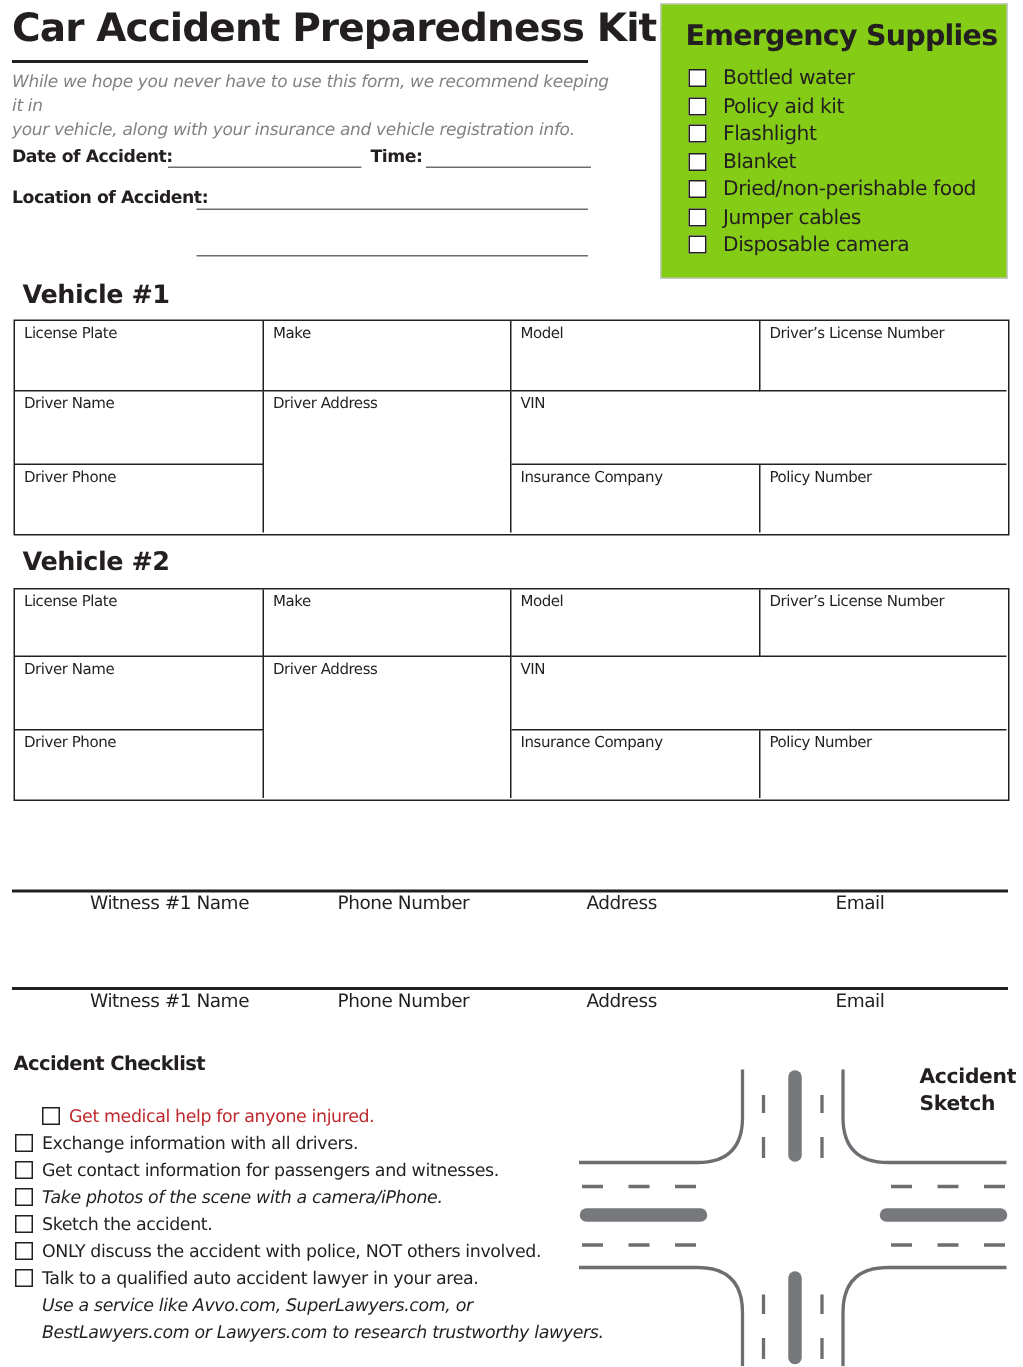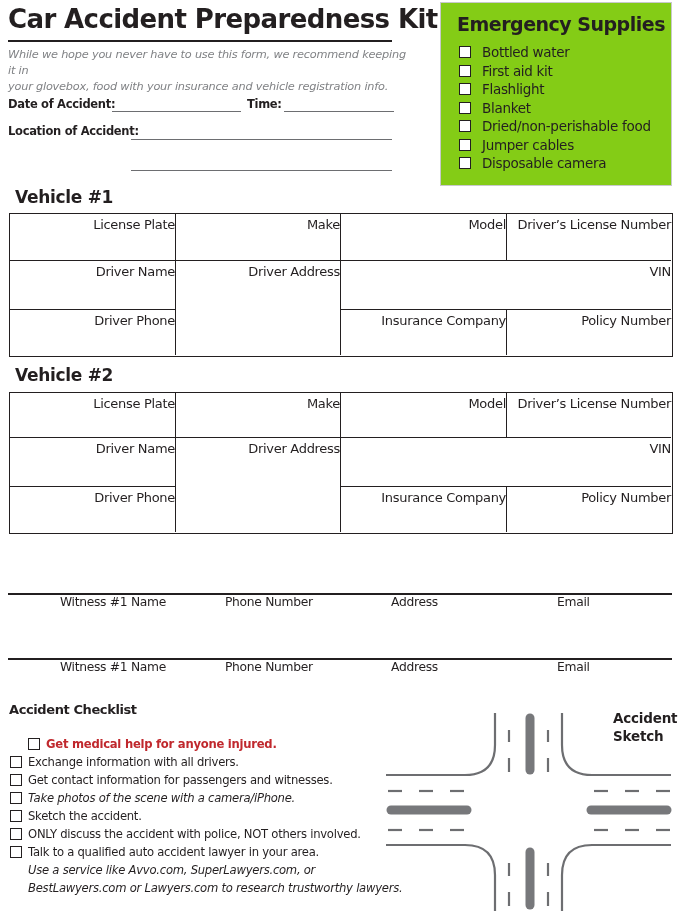--- a/index.html
+++ b/index.html
@@ -17,64 +17,64 @@
 
   .supplies { left: 440px; top: 2px; width: 232px; height: 184px; background: #84cc16; border: 1px solid #c8c9cb; }
   .supplies-title { position: absolute; left: 16px; top: 10px; font-size: 19px; font-weight: bold; letter-spacing: -0.5px; white-space: nowrap; }
   .supplies-list { position: absolute; left: 18px; top: 40px; }
   .supply-item { display: flex; align-items: center; height: 18.5px; font-size: 13.5px; letter-spacing: -0.3px; white-space: nowrap; }
   .cb { width: 12px; height: 12px; border: 1px solid #231f20; background: #ffffff; margin-right: 11px; flex: none; }
 
   .section-title { font-size: 17px; font-weight: bold; letter-spacing: -0.3px; white-space: nowrap; }
 
   .vtable { position: absolute; left: 9px; width: 664px; border: 1.5px solid #231f20; }
-  .vcell { position: absolute; border-color: #231f20; border-style: solid; border-width: 0; font-size: 13px; letter-spacing: -0.3px; padding: 3px 0 0 6px; white-space: nowrap; text-align: right; }
+  .vcell { position: absolute; border-color: #231f20; border-style: solid; border-width: 0; font-size: 10px; letter-spacing: -0.3px; padding: 3px 0 0 6px; white-space: nowrap; }
 
   .witness-line { left: 8px; width: 664px; height: 1.5px; background: #231f20; }
   .witness-label { font-size: 12.3px; letter-spacing: -0.3px; white-space: nowrap; margin-left: 44px; }
 
   .check-title { left: 9px; top: 702px; font-size: 13px; font-weight: bold; letter-spacing: -0.4px; white-space: nowrap; }
   .check-list { left: 10px; top: 735px; }
   .check-item { display: flex; align-items: center; height: 18px; font-size: 11.6px; letter-spacing: -0.25px; white-space: nowrap; }
   .check-item .cb { width: 12px; height: 12px; margin-right: 6px; }
-  .check-item.red { color: #c0282d; font-weight: bold; padding-left: 18px; }
+  .check-item.red { color: #c0282d; font-weight: normal; padding-left: 18px; }
   .check-item.italic { font-style: italic; }
   .check-note { font-size: 11.6px; font-style: italic; letter-spacing: -0.25px; line-height: 18px; white-space: nowrap; padding-left: 18px; }
 
   .sketch-label { left: 613px; top: 709px; font-size: 13.5px; font-weight: bold; line-height: 18px; letter-spacing: -0.2px; }
   .sketch { left: 380px; top: 700px; width: 302px; height: 211px; }
 </style>
 </head>
 <body>
 
 <div class="abs title">Car Accident Preparedness Kit</div>
 <div class="abs title-rule"></div>
 <div class="abs intro">
   <div>While we hope you never have to use this form, we recommend keeping it in</div>
-  <div>your glovebox, food with your insurance and vehicle registration info.</div>
+  <div>your vehicle, along with your insurance and vehicle registration info.</div>
 </div>
 
 <div class="abs field-label" style="left:8px;top:97px;">Date of Accident:</div>
 <div class="abs field-line" style="left:112px;top:111px;width:129px;"></div>
 <div class="abs field-label" style="left:247px;top:97px;">Time:</div>
 <div class="abs field-line" style="left:284px;top:111px;width:110px;"></div>
 <div class="abs field-label" style="left:8px;top:124px;text-align:center;">Location of Accident:</div>
 <div class="abs field-line" style="left:131px;top:139px;width:261px;"></div>
 <div class="abs field-line" style="left:131px;top:170px;width:261px;"></div>
 
 <div class="abs supplies">
   <div class="supplies-title">Emergency Supplies</div>
   <div class="supplies-list">
     <div class="supply-item">
         <span class="cb"></span>
         <span>Bottled water</span>
       </div>
     <div class="supply-item">
         <span class="cb"></span>
-        <span>First aid kit</span>
+        <span>Policy aid kit</span>
       </div>
     <div class="supply-item">
         <span class="cb"></span>
         <span>Flashlight</span>
       </div>
     <div class="supply-item">
         <span class="cb"></span>
         <span>Blanket</span>
       </div>
     <div class="supply-item">

